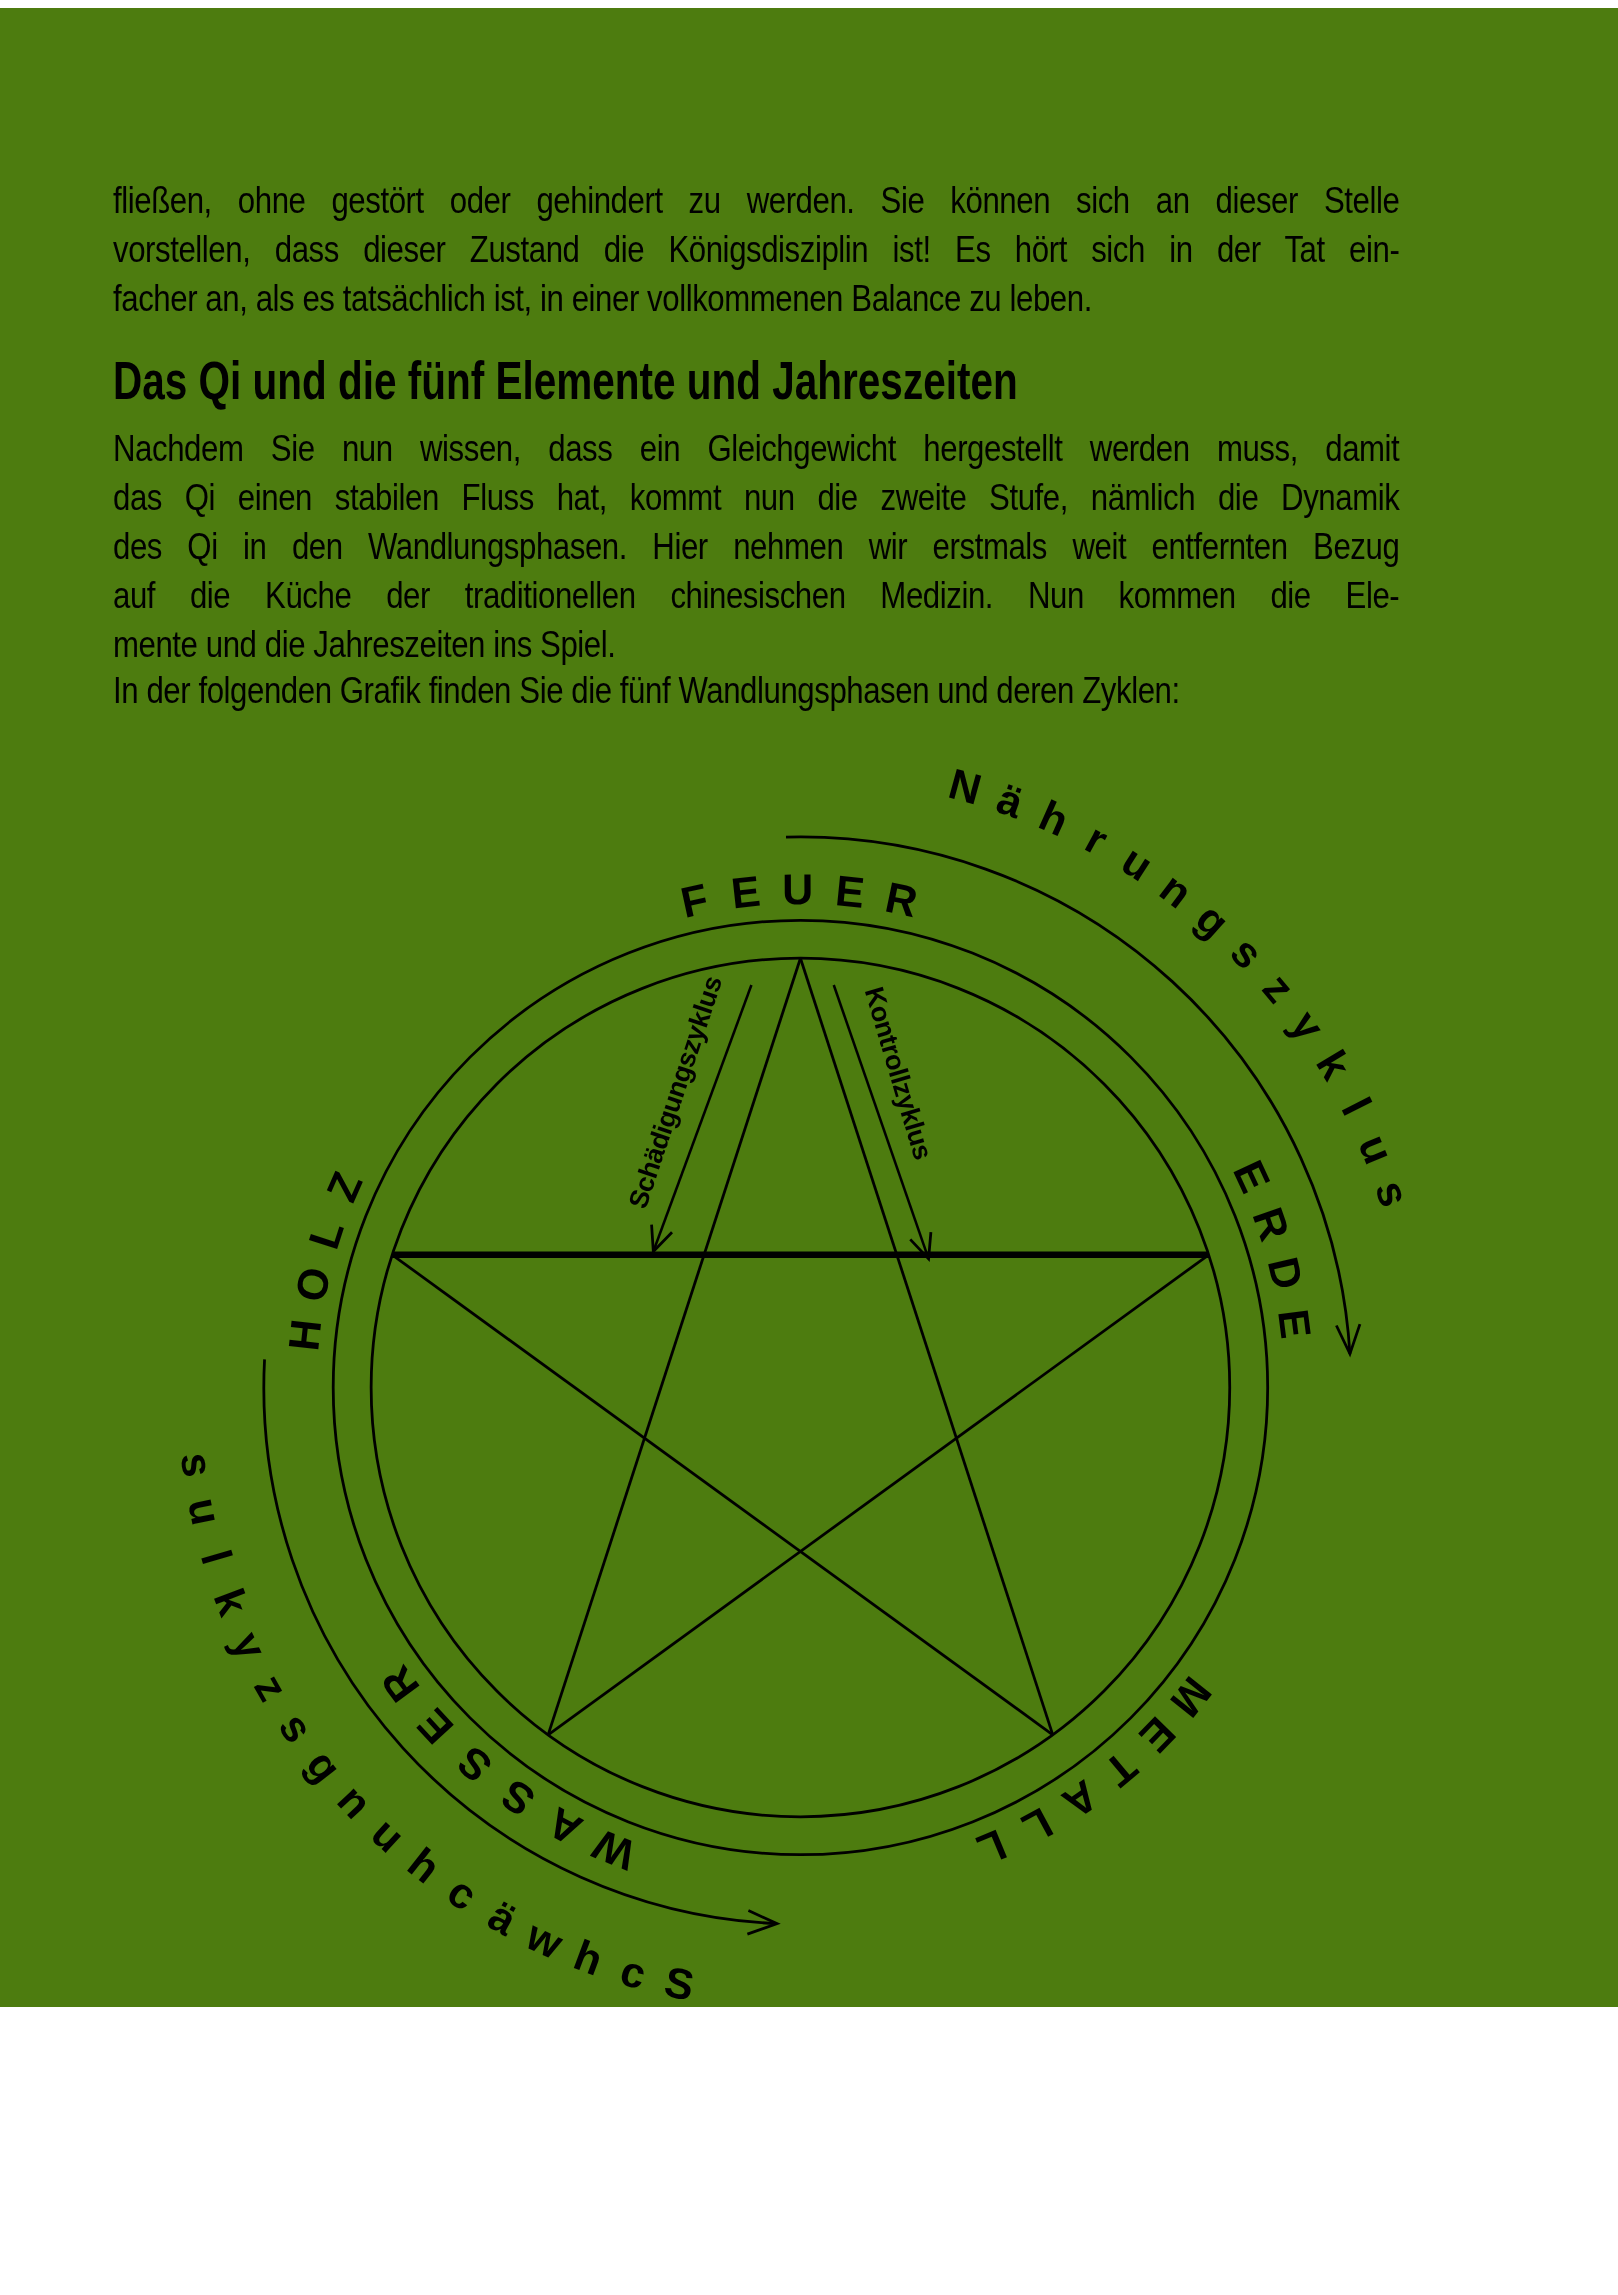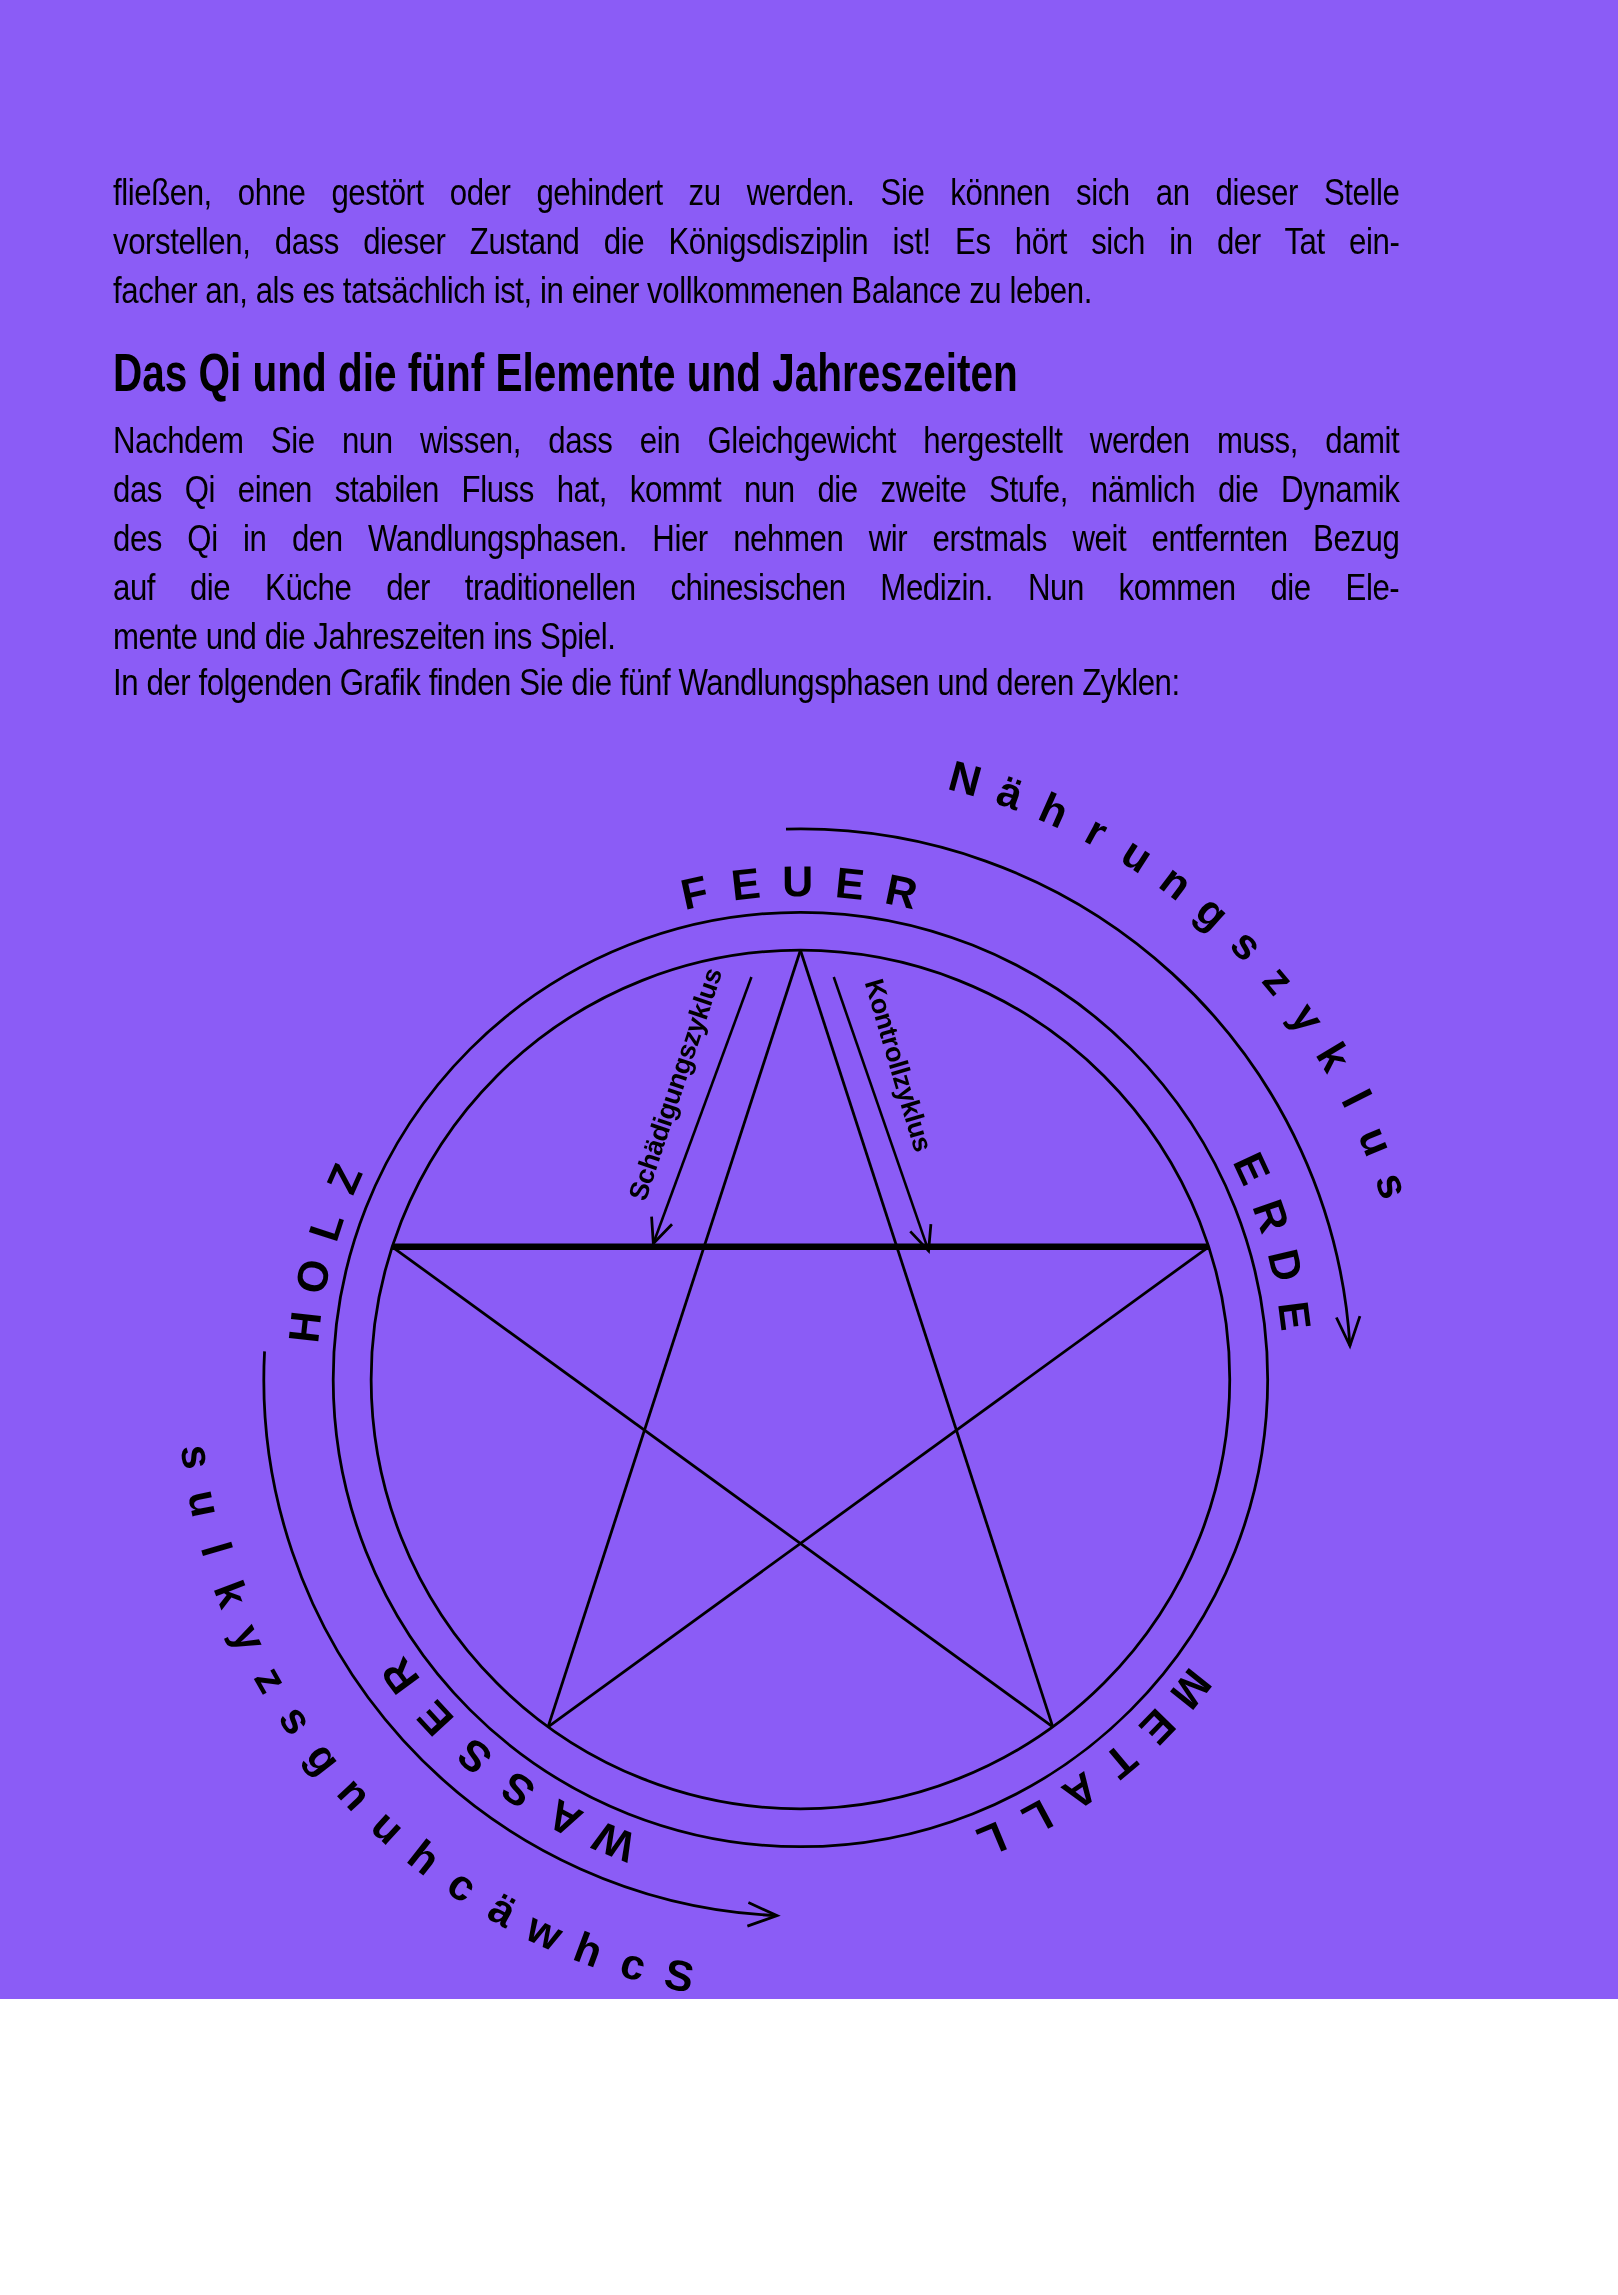--- a/index.html
+++ b/index.html
@@ -1,22 +1,23 @@
 <!DOCTYPE html>
 <html style="font-size:7.4px"><head>
 <meta charset="utf-8">
 <style>
   html,body{margin:0;padding:0;background:#ffffff;}
   .page{
     position:relative;
     width:1618px;height:1999px;
-    background:#8b5cf6;
+    background:#4d7c0f;
     color:#000000;
     font-family:"Liberation Sans","DejaVu Sans",sans-serif;
     overflow:hidden;
+    margin-top:8px;
   }
   .para{
     position:absolute;left:113px;width:1527px;
     transform:scaleX(0.8424);
     transform-origin:left top;
   }
   .bodyline{
     font-size:37px;line-height:49px;
     letter-spacing:-0.5px;
     white-space:normal;

